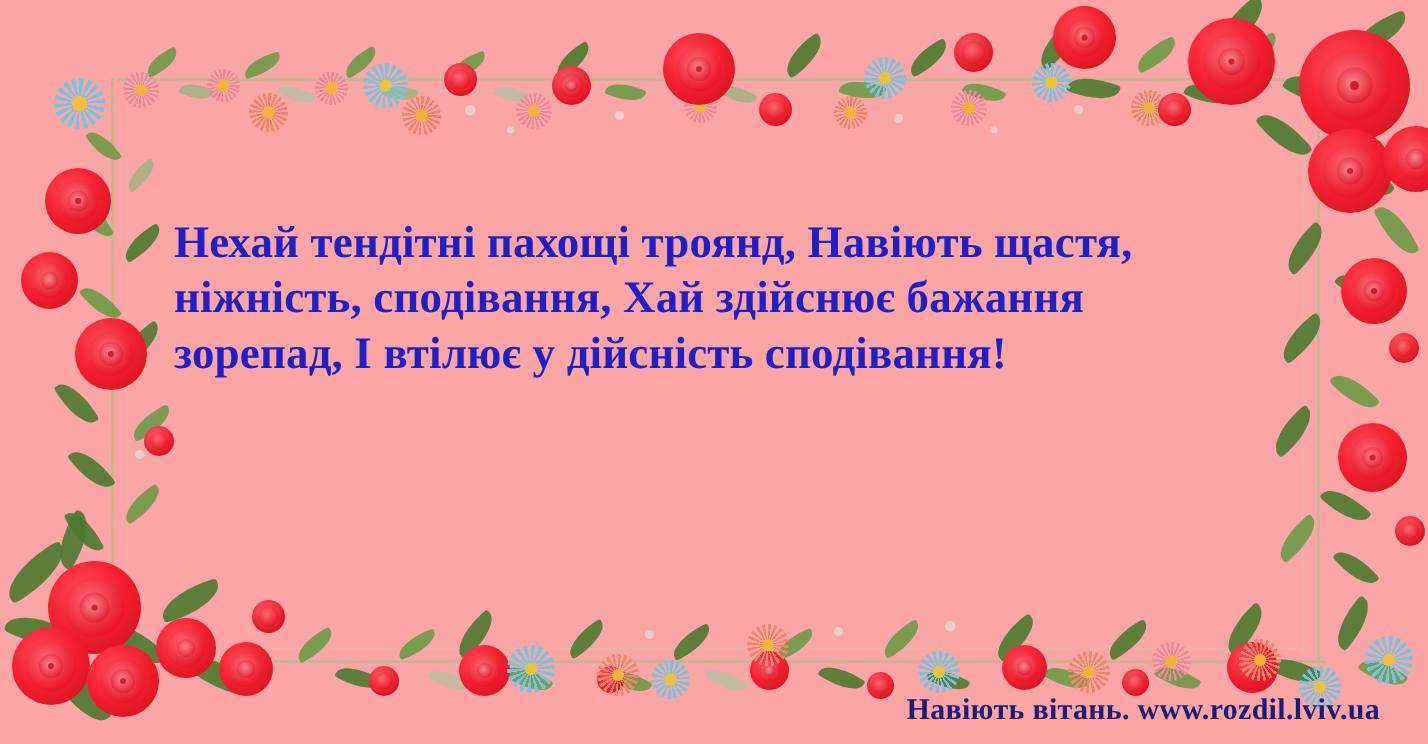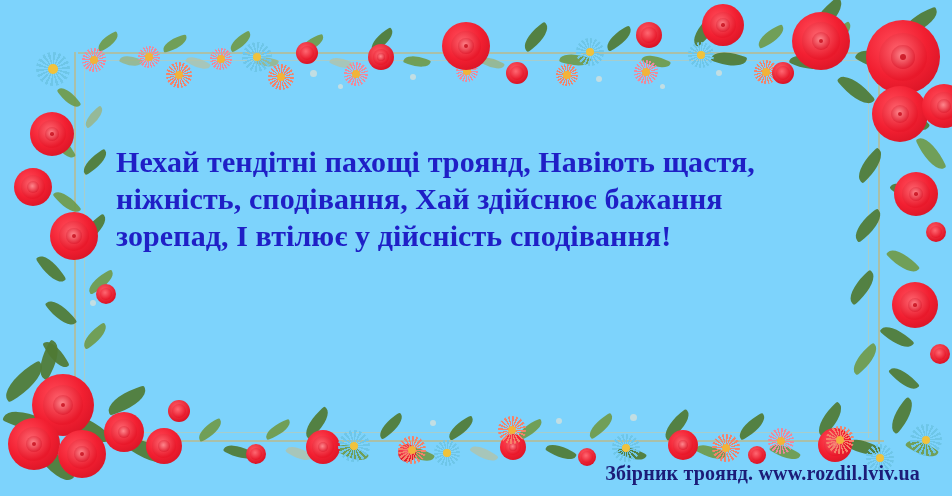--- a/index.html
+++ b/index.html
@@ -3,21 +3,21 @@
 <meta charset="utf-8">
 <style>
   html,body{margin:0;padding:0;}
   body{
     width:952px;height:496px;overflow:hidden;
     background:#ffffff;
     font-family:"Liberation Serif", serif;
   }
   #card{
     position:relative;width:952px;height:496px;
-    background:#7dd3fc;overflow:hidden;
+    background:#fca5a5;overflow:hidden;
   }
 
   
   .vine-line{position:absolute;background:#b9b98e;opacity:.75;}
   .vine-top{left:78px;top:52px;width:800px;height:1.5px;}
   .vine-bottom{left:72px;top:440px;width:812px;height:1.5px;}
   .vine-left{left:74px;top:52px;width:1.5px;height:392px;}
   .vine-right{left:878px;top:52px;width:1.5px;height:392px;}
   .vine-top2{left:90px;top:60px;width:780px;height:1px;background:#c9c9a4;opacity:.55;}
   .vine-bottom2{left:86px;top:432px;width:786px;height:1px;background:#c9c9a4;opacity:.55;}
@@ -463,15 +463,15 @@
   <div class="speck" style="left:410px;top:74px;width:6px;height:6px;"></div>
   <div class="speck" style="left:596px;top:76px;width:6px;height:6px;"></div>
   <div class="speck" style="left:660px;top:84px;width:5px;height:5px;"></div>
   <div class="speck" style="left:716px;top:70px;width:6px;height:6px;"></div>
   <div class="speck" style="left:430px;top:420px;width:6px;height:6px;"></div>
   <div class="speck" style="left:556px;top:418px;width:6px;height:6px;"></div>
   <div class="speck" style="left:630px;top:414px;width:7px;height:7px;"></div>
   <div class="speck" style="left:90px;top:300px;width:6px;height:6px;"></div>
 
   <div id="verse">Нехай тендітні пахощі троянд, Навіють щастя, ніжність, сподівання, Хай здійснює бажання зорепад, І втілює у дійсність сподівання!</div>
-  <div id="credit">Збірник троянд. www.rozdil.lviv.ua</div>
+  <div id="credit">Навіють вітань. www.rozdil.lviv.ua</div>
 
 </div>
 
 </body></html>

